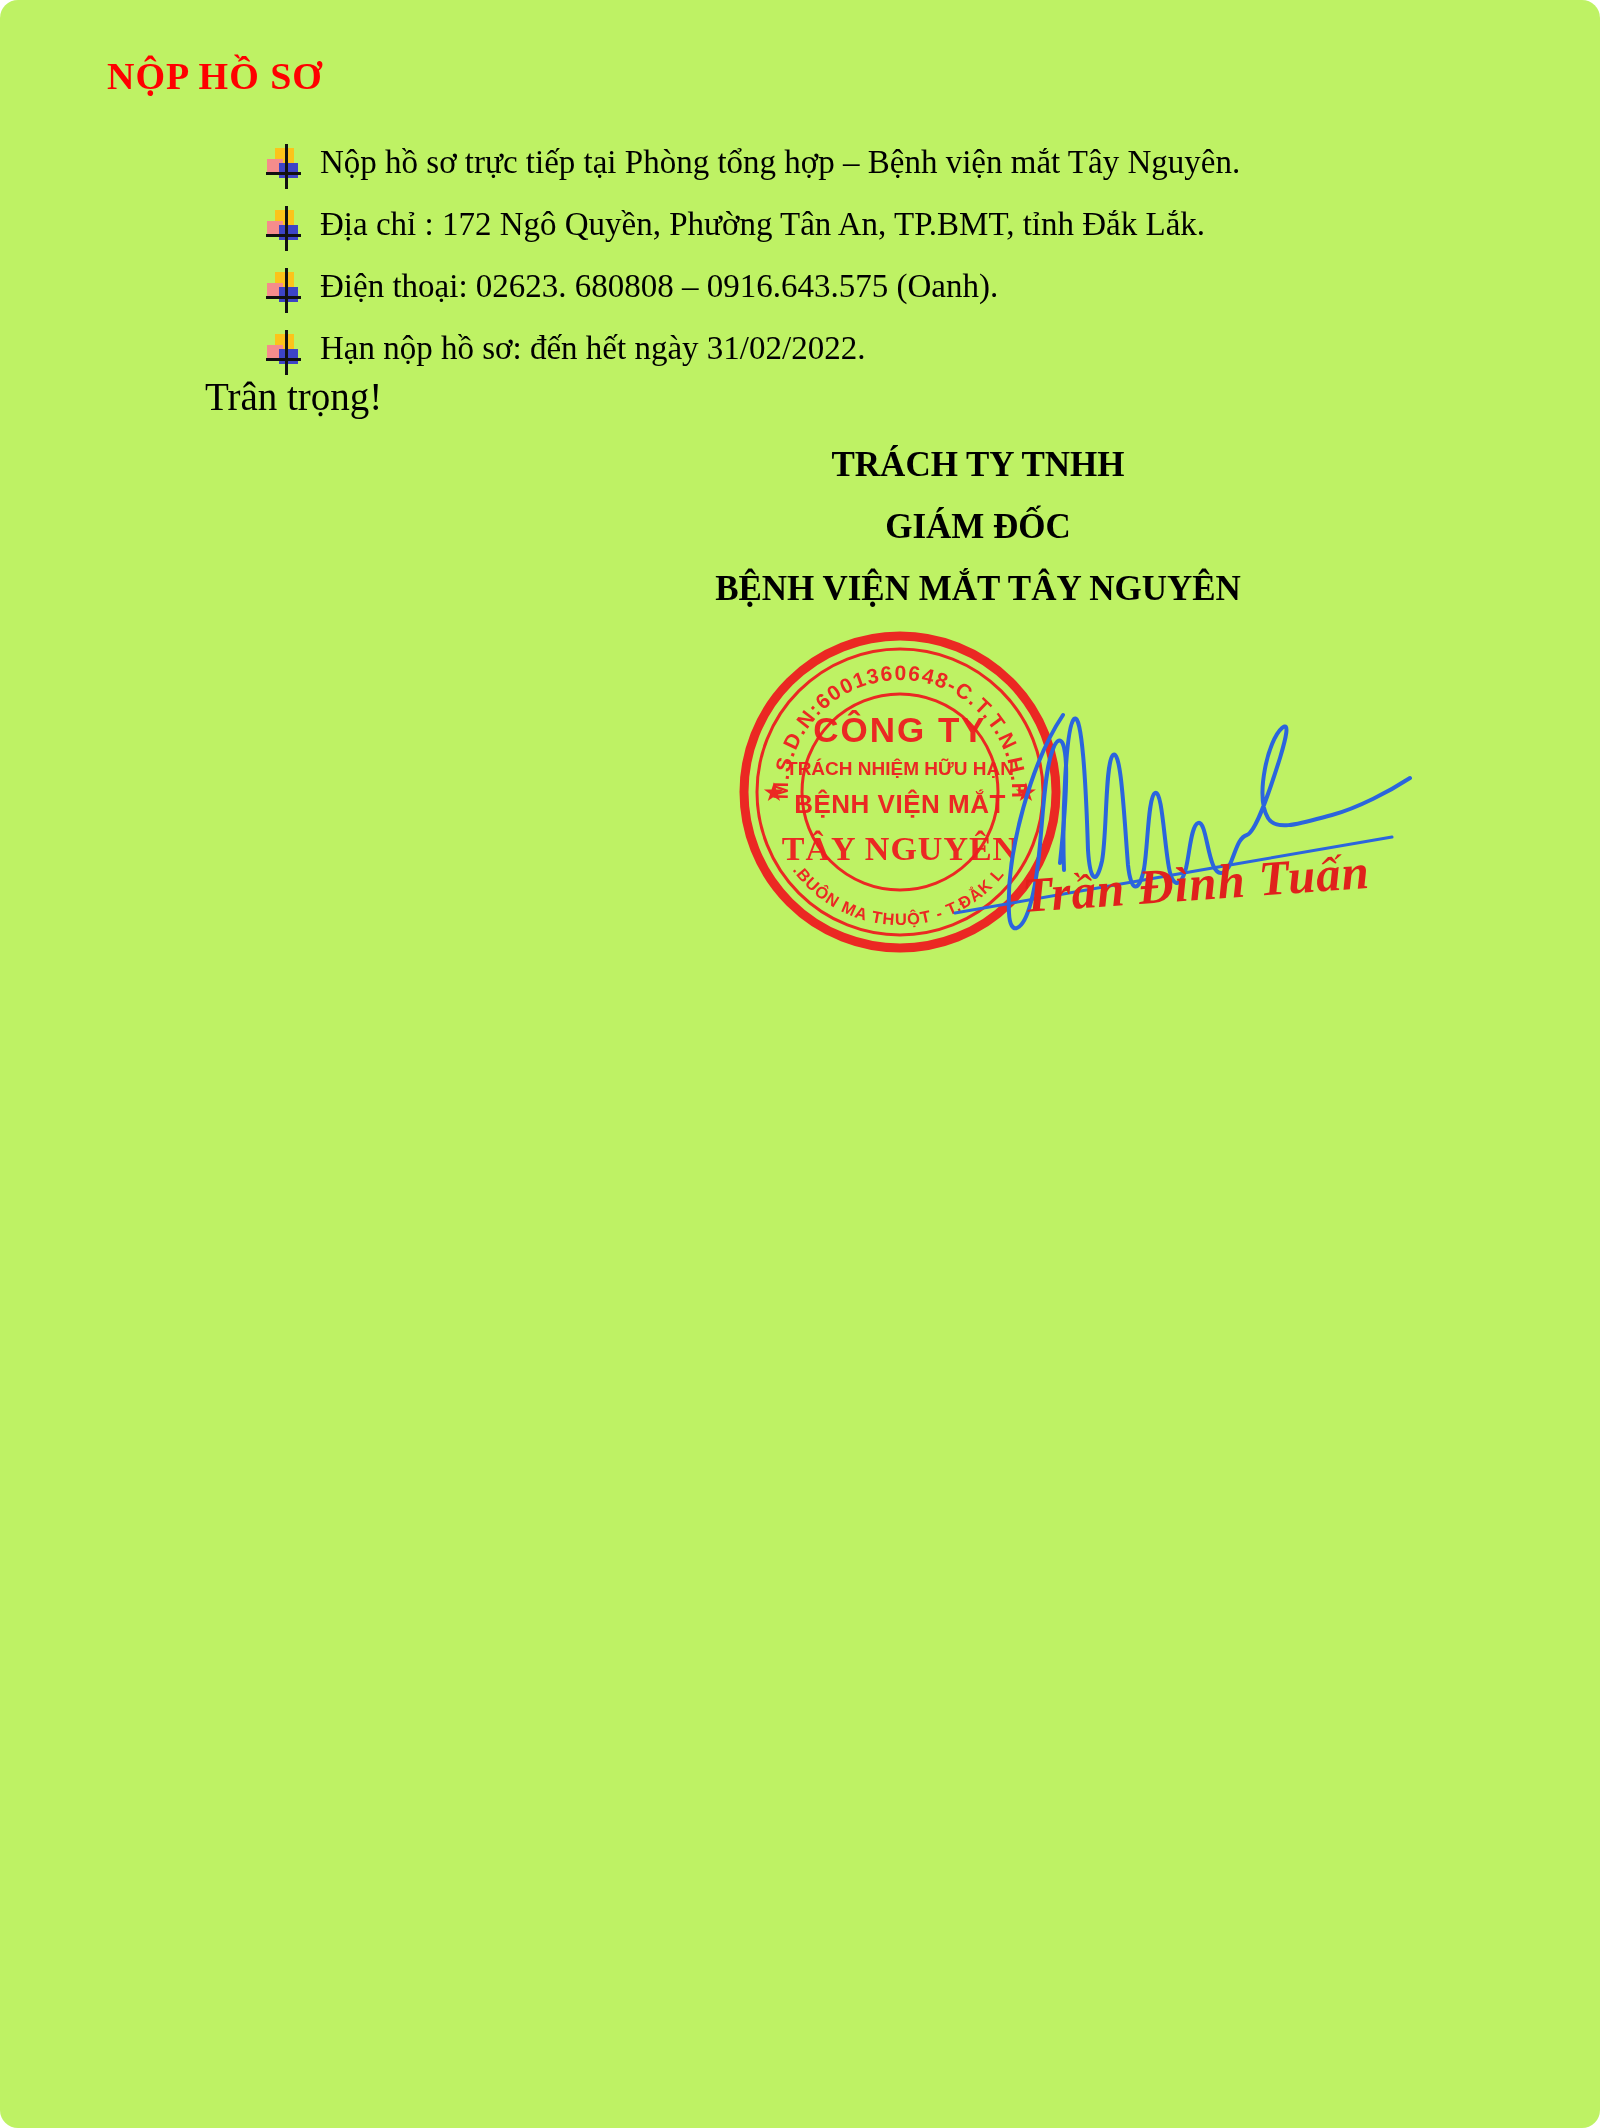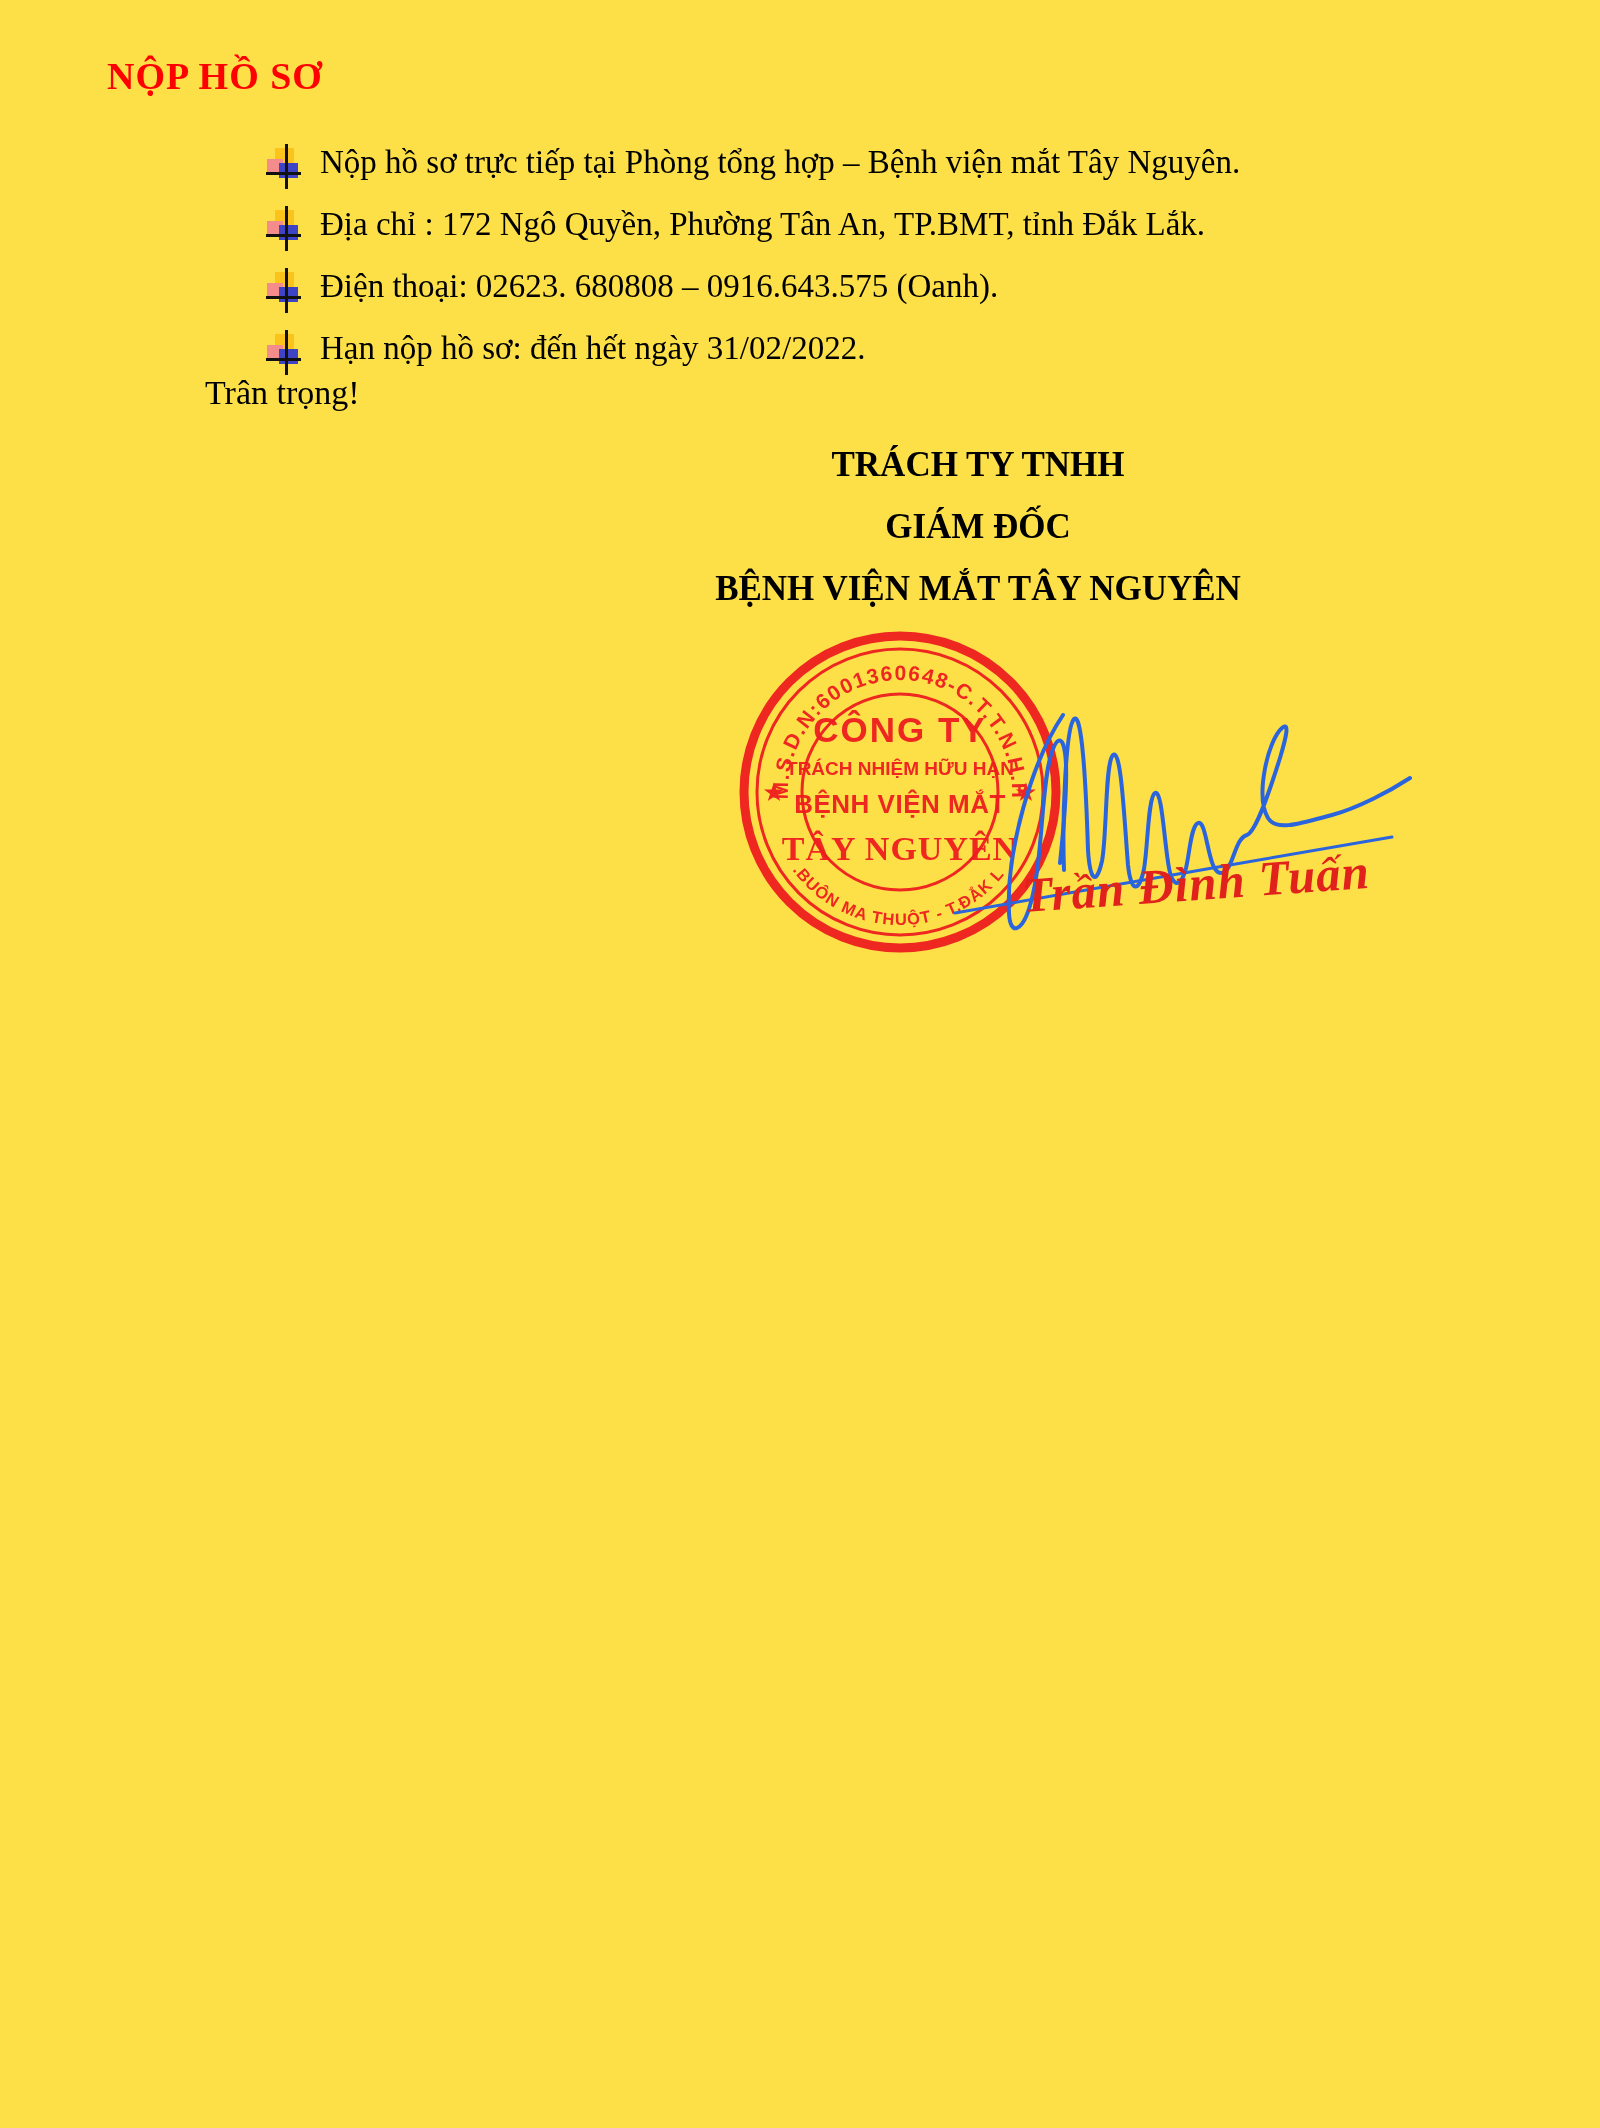--- a/index.html
+++ b/index.html
@@ -1,22 +1,23 @@
 <!DOCTYPE html>
 <html><head>
 <meta charset="utf-8">
 <style>
   html,body{margin:0;padding:0;background:#ffffff;}
   .page{
     position:relative;
     width:1600px;height:2128px;
-    background:#fde047;
+    background:#bef264;
     font-family:"Liberation Serif", serif;
     color:#000;
     overflow:hidden;
+    border-radius:18px;
   }
   .heading{
     position:absolute;left:107px;top:54px;
     font-size:38px;font-weight:bold;
     letter-spacing:1px;
   }
   .list{
     position:absolute;left:250px;top:126px;
     list-style:none;margin:16px;padding:0;
   }
@@ -33,21 +34,21 @@
     position:absolute;left:0;top:2px;width:38px;height:46px;
   }
   .pic-bullet .sq{position:absolute;}
   .pic-bullet .sq.y{left:9px;top:4px;width:19px;height:16px;}
   .pic-bullet .sq.r{left:1px;top:15px;width:16px;height:16px;}
   .pic-bullet .sq.b{left:13px;top:19px;width:19px;height:15px;}
   .pic-bullet .vbar{position:absolute;left:19px;top:0;width:3px;height:45px;background:#111;}
   .pic-bullet .hbar{position:absolute;left:0;top:28px;width:35px;height:3px;background:#111;}
   .closing{
     position:absolute;left:205px;top:374px;
-    font-size:34px;
+    font-size:39px;
   }
   .sig-block{
     position:absolute;left:658px;top:434px;width:640px;
     text-align:center;
   }
   .sig-block div{
     font-size:35px;font-weight:bold;line-height:62px;
     white-space:nowrap;
   }
   .stamp-wrap{

